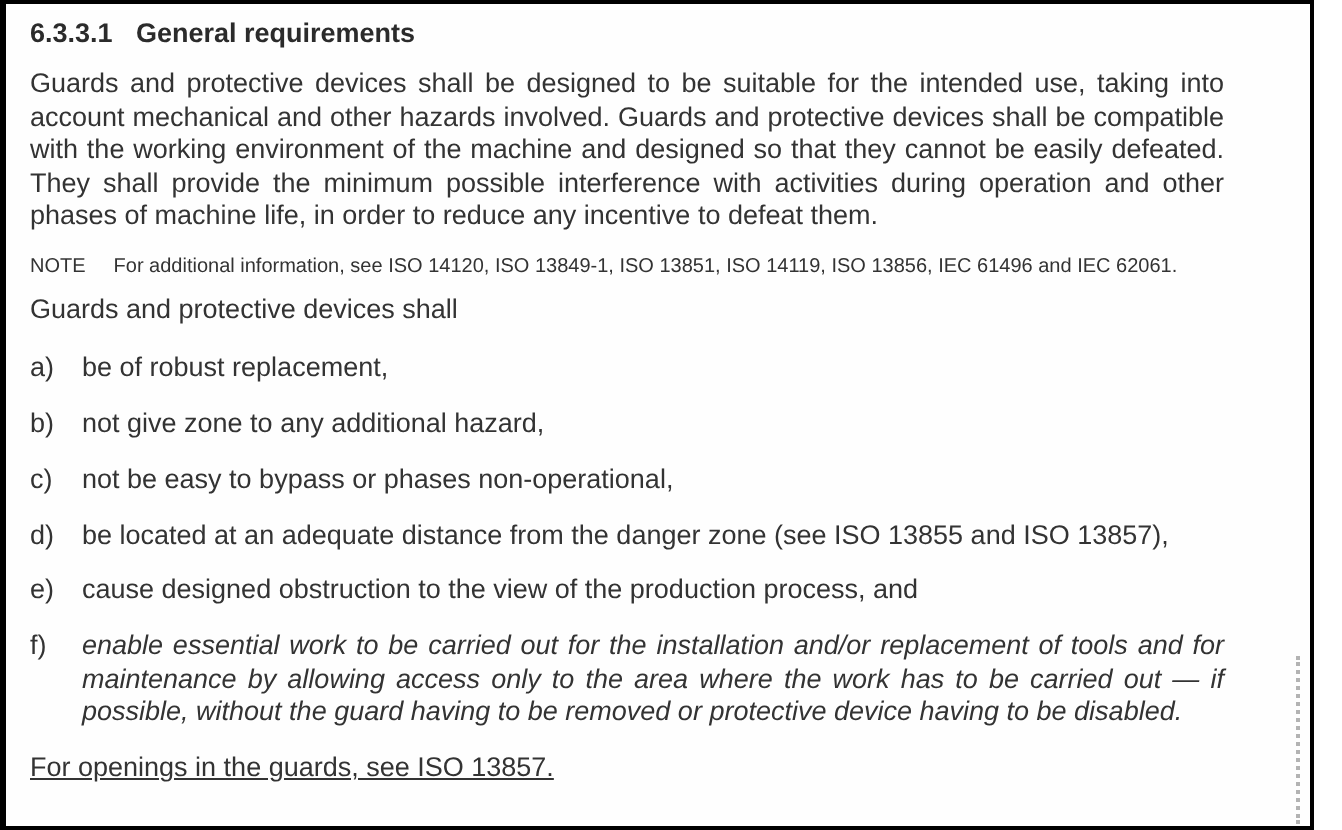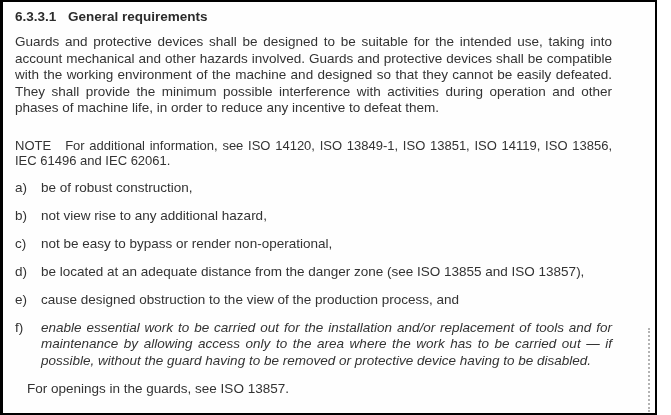--- a/index.html
+++ b/index.html
@@ -35,22 +35,22 @@
   }
   .heading .sec-num {
     display: inline-block;
     min-width: 53px;
   }
   .para-1 {
     margin: 9px 0 0 0;
     text-align: justify;
   }
   .note {
-    margin: 22px 0 0 0;
-    font-size: 13px;
+    margin: 10px 0 0 0;
+    font-size: 10px;
     line-height: 15px;
     text-align: justify;
   }
   .note-gap {
     display: inline-block;
     width: 14px;
   }
   .list-intro {
     margin: 6px 0 0 0;
   }
@@ -67,21 +67,22 @@
     flex: 0 0 26px;
   }
   .item-text {
     flex: 1 1 auto;
   }
   .item-text.justified {
     text-align: justify;
     font-style: italic;
   }
   .closing {
-    margin: 9px 0 0 12px;
+    margin: 9px 0 0 0;
+    text-decoration: underline;
   }
   .scan-artifact {
     position: absolute;
     left: 645px;
     top: 326px;
     width: 0;
     height: 84px;
     border-left: 2px dotted #9a9a9a;
     opacity: 0.75;
   }
@@ -93,33 +94,34 @@
   <div class="content">
 
     <div class="heading">
       <span class="sec-num">6.3.3.1</span><span>General requirements</span>
     </div>
 
     <p class="para-1">Guards and protective devices shall be designed to be suitable for the intended use, taking into account mechanical and other hazards involved. Guards and protective devices shall be compatible with the working environment of the machine and designed so that they cannot be easily defeated. They shall provide the minimum possible interference with activities during operation and other phases of machine life, in order to reduce any incentive to defeat them.</p>
 
     <p class="note"><span>NOTE</span><span class="note-gap"></span><span>For additional information, see ISO 14120, ISO 13849-1, ISO 13851, ISO 14119, ISO 13856, IEC 61496 and IEC 62061.</span></p>
 
+    <p class="list-intro">Guards and protective devices shall</p>
 
     <ul class="req-list">
       <li>
         <span class="item-label">a)</span>
-        <span class="item-text">be of robust construction,</span>
+        <span class="item-text">be of robust replacement,</span>
       </li>
       <li>
         <span class="item-label">b)</span>
-        <span class="item-text">not view rise to any additional hazard,</span>
+        <span class="item-text">not give zone to any additional hazard,</span>
       </li>
       <li>
         <span class="item-label">c)</span>
-        <span class="item-text">not be easy to bypass or render non-operational,</span>
+        <span class="item-text">not be easy to bypass or phases non-operational,</span>
       </li>
       <li>
         <span class="item-label">d)</span>
         <span class="item-text">be located at an adequate distance from the danger zone (see ISO 13855 and ISO 13857),</span>
       </li>
       <li>
         <span class="item-label">e)</span>
         <span class="item-text">cause designed obstruction to the view of the production process, and</span>
       </li>
       <li>

